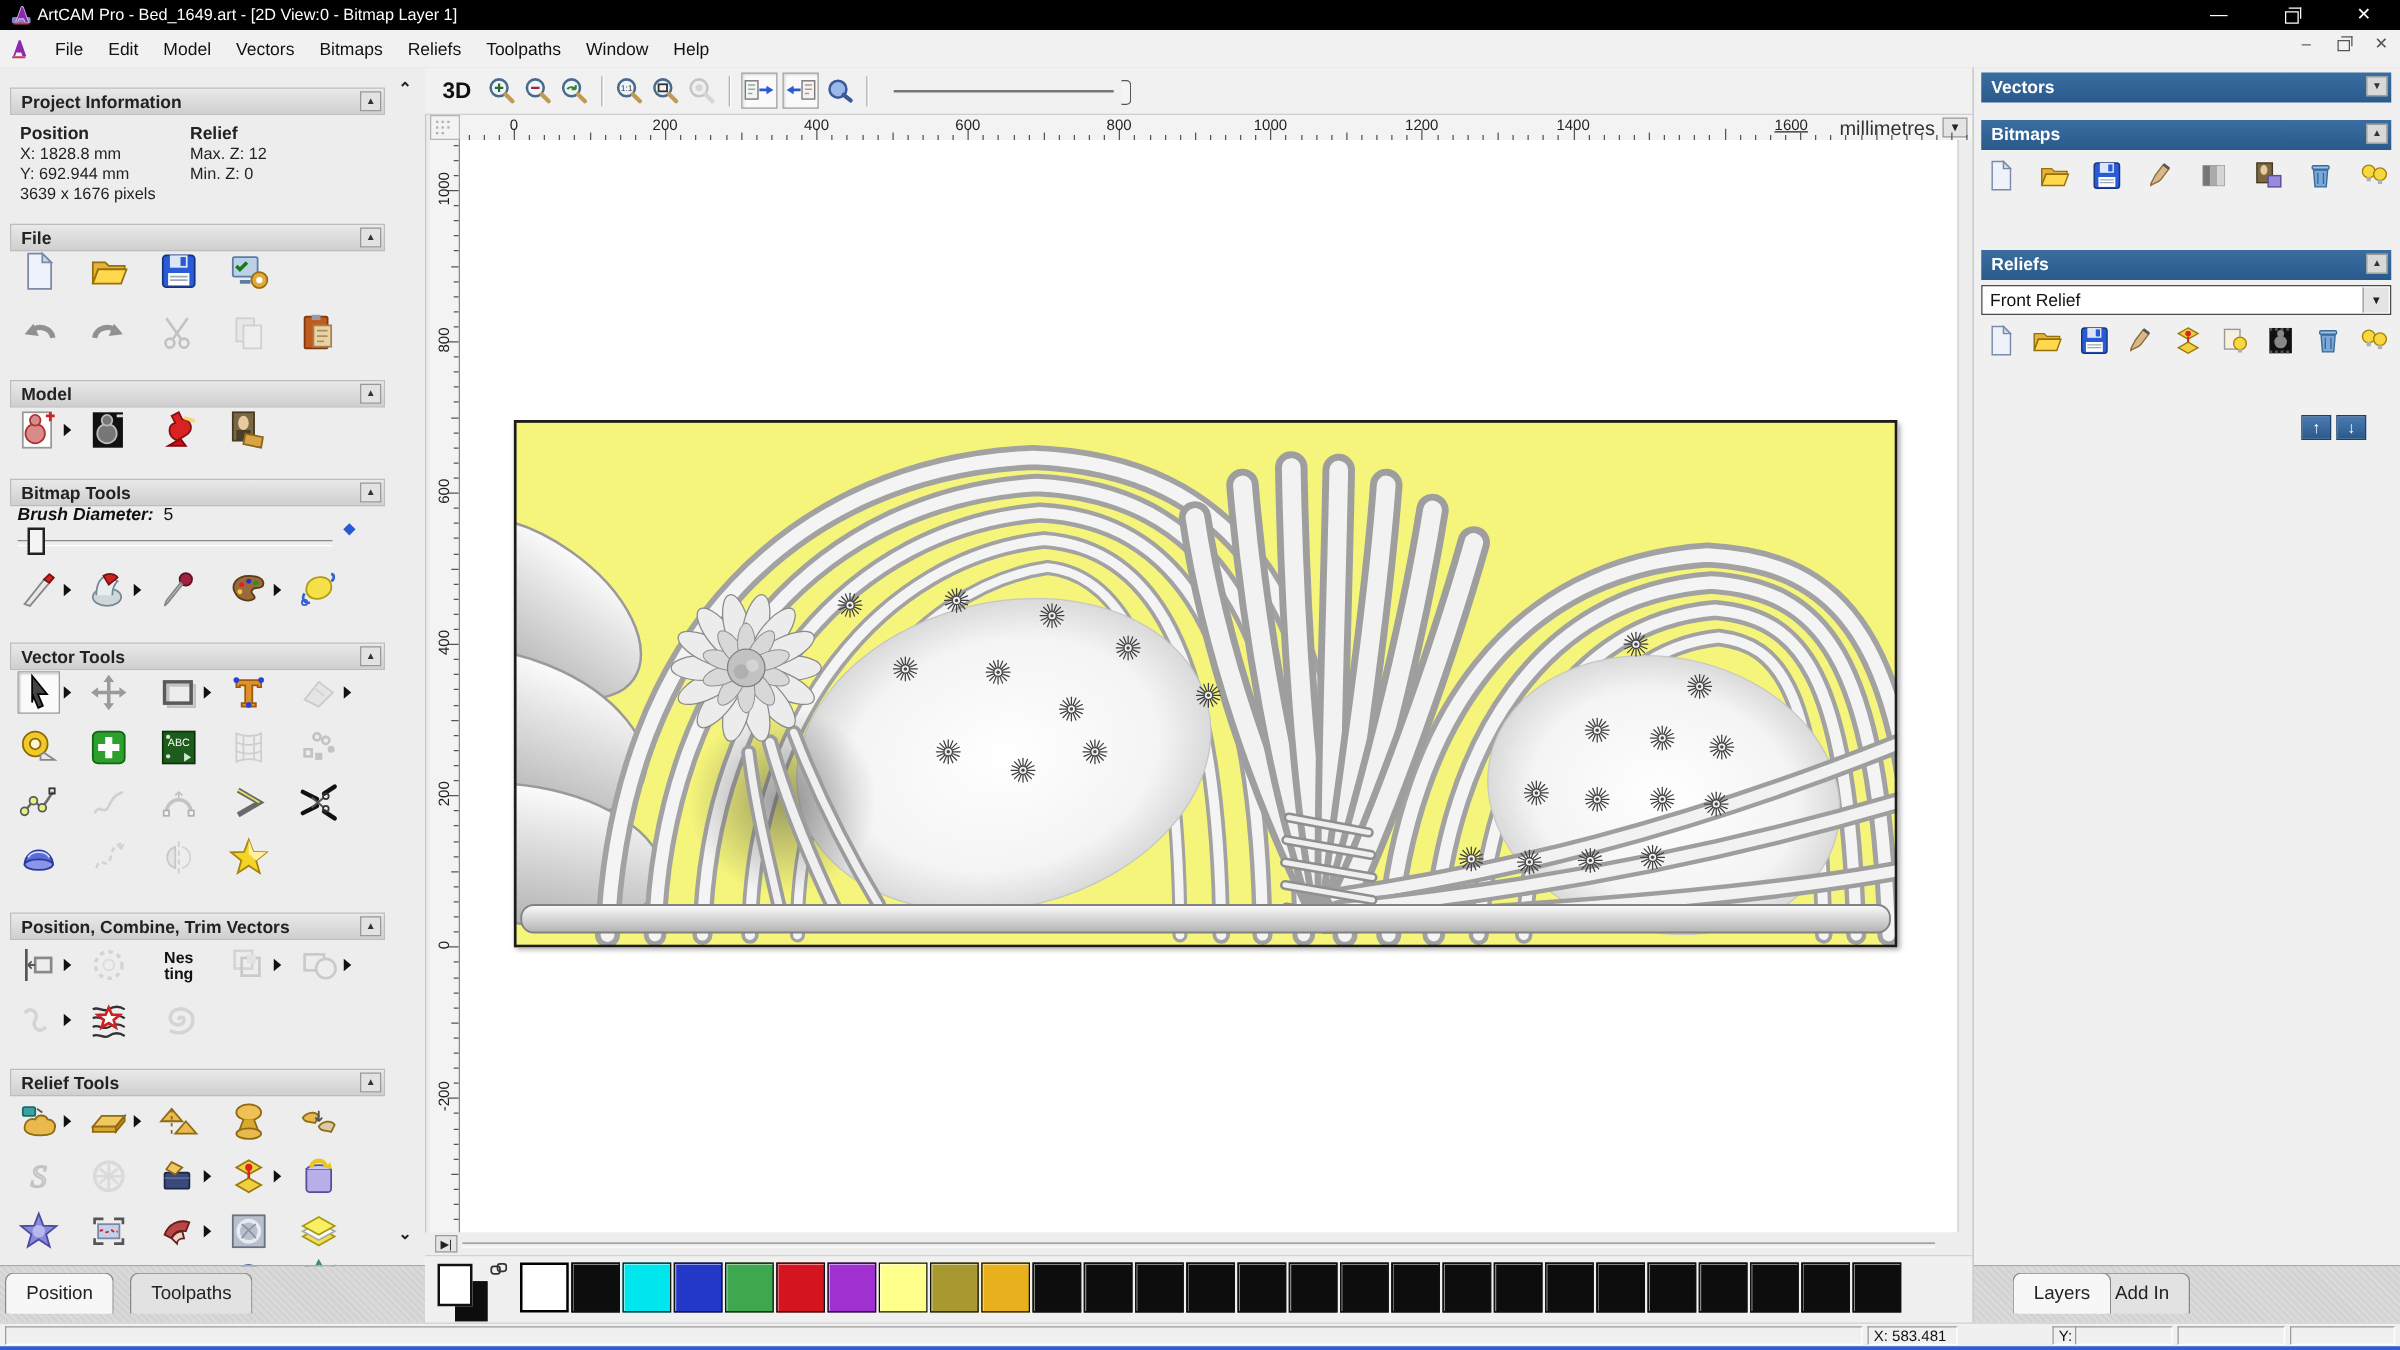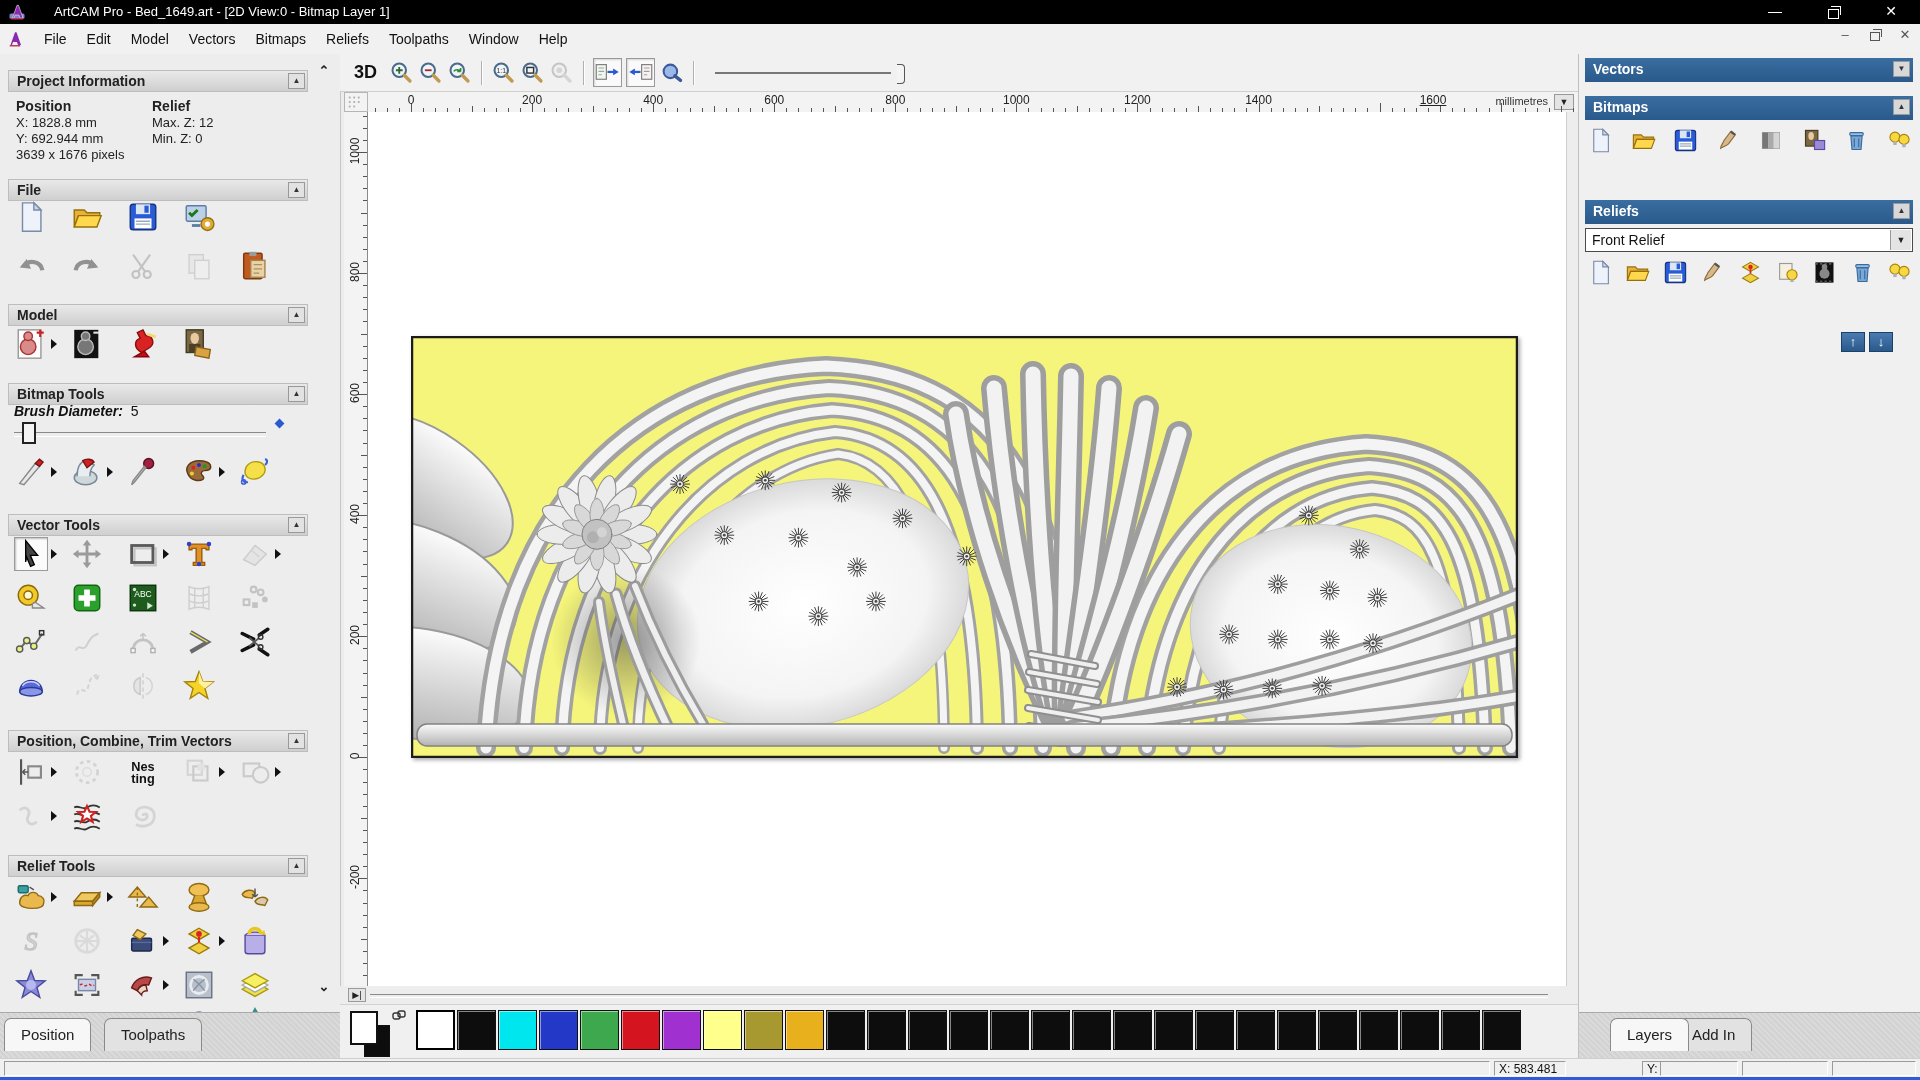--- a/index.html
+++ b/index.html
@@ -1,21 +1,21 @@
 <!DOCTYPE html>
 <html><head>
 <meta charset="utf-8">
 <style>
   html,body{margin:0;padding:0;background:#666;}
   #app{position:relative;width:1920px;height:1080px;background:#ececec;overflow:hidden;
        font-family:"Liberation Sans",sans-serif;color:#1a1a1a;-webkit-font-smoothing:antialiased;}
   .abs{position:absolute;}
   
   #titlebar{left:0;top:0;width:1920px;height:24px;background:#000;color:#fff;}
-  #titlebar .ttl{position:absolute;left:30px;top:0;line-height:24px;font-size:13px;margin-left:24px;}
+  #titlebar .ttl{position:absolute;left:30px;top:0;line-height:24px;font-size:13px;}
   .wbtn{position:absolute;top:0;width:58px;height:24px;color:#fff;text-align:center;line-height:22px;font-size:14px;}
   .restore-glyph{display:inline-block;width:9px;height:8px;border:1px solid #fff;position:relative;top:3px;}
   .restore-glyph:before{content:"";position:absolute;left:2px;top:-4px;width:9px;height:8px;border:1px solid #fff;border-bottom:none;border-left:none;}
   
   #menubar{left:0;top:24px;width:1920px;height:30px;background:#f1f1f1;border-bottom:1px solid #d8d8d8;display:flex;align-items:center;}
   #menubar .mlogo{margin-left:6px;margin-right:10px;width:18px;height:18px;}
   .mitem{padding:0 10px;font-size:14px;line-height:29px;color:#111;}
   .mdibtns{position:absolute;right:4px;top:26px;display:flex;gap:8px;align-items:center;color:#555;}
   .mdib{width:22px;height:20px;text-align:center;line-height:18px;font-size:13px;}
   .mdirest{display:inline-block;width:8px;height:7px;border:1px solid #555;position:relative;top:2px;}
@@ -58,21 +58,21 @@
   .tslider .line{position:absolute;left:0;right:14px;top:9px;height:2px;background:#777;}
   .tslider .hdl{position:absolute;right:0;top:1px;width:7px;height:18px;border:1px solid #555;border-left:none;border-radius:0 4px 4px 0;background:#f4f4f4;}
   
   #cornerbox{left:344px;top:92px;width:24px;height:20px;background:#f3f3f3;border:1px solid #b5b5b5;box-sizing:border-box;}
   #rulerH{left:368px;top:92px;width:1210px;height:20px;background:#f3f3f3;border-bottom:1px solid #8a8a8a;overflow:hidden;}
   #rulerV{left:344px;top:112px;width:24px;height:874px;background:#f3f3f3;border-right:1px solid #8a8a8a;overflow:hidden;box-sizing:border-box;}
   .htick{position:absolute;bottom:0;width:1px;background:#555;}
   .vtick{position:absolute;right:0;height:1px;background:#555;}
   .hlab{position:absolute;top:1px;width:40px;margin-left:-20px;text-align:center;font-size:12px;color:#222;}
   .vlab{position:absolute;left:-9px;width:40px;text-align:center;font-size:12px;color:#222;transform:rotate(-90deg);}
-  .unitlab{position:absolute;right:30px;top:3px;font-size:11px;color:#333;}
+  .unitlab{position:absolute;right:30px;top:3px;font-size:16px;color:#333;}
   .unitbtn{position:absolute;right:4px;top:2px;width:20px;height:16px;background:#e4e4e4;border:1px solid #999;font-size:9px;text-align:center;line-height:14px;color:#222;box-sizing:border-box;}
   #canvas{left:368px;top:112px;width:1198px;height:874px;background:#fff;overflow:hidden;}
   #artwork{left:43px;top:224px;width:1107px;height:422px;box-shadow:2px 2px 4px rgba(0,0,0,.35);}
   #vscroll{left:1566px;top:112px;width:12px;height:874px;background:#ededed;border-left:1px solid #cfcfcf;}
   #hscrollstrip{left:340px;top:986px;width:1238px;height:18px;background:#ededed;}
   #hscrollstrip .groove{position:absolute;left:30px;right:30px;top:8px;height:2px;border-top:1px solid #8a8a8a;border-bottom:1px solid #fff;}
   #hscrollstrip .sbtn{position:absolute;left:8px;top:2px;width:18px;height:14px;background:#e4e4e4;border:1px solid #999;font-size:9px;line-height:12px;text-align:center;color:#222;box-sizing:border-box;}
   
   #palettebar{left:340px;top:1004px;width:1238px;height:54px;background:#f0f0f0;border-top:1px solid #d2d2d2;}
   .dualw{position:absolute;left:10px;top:4px;width:60px;height:46px;}

